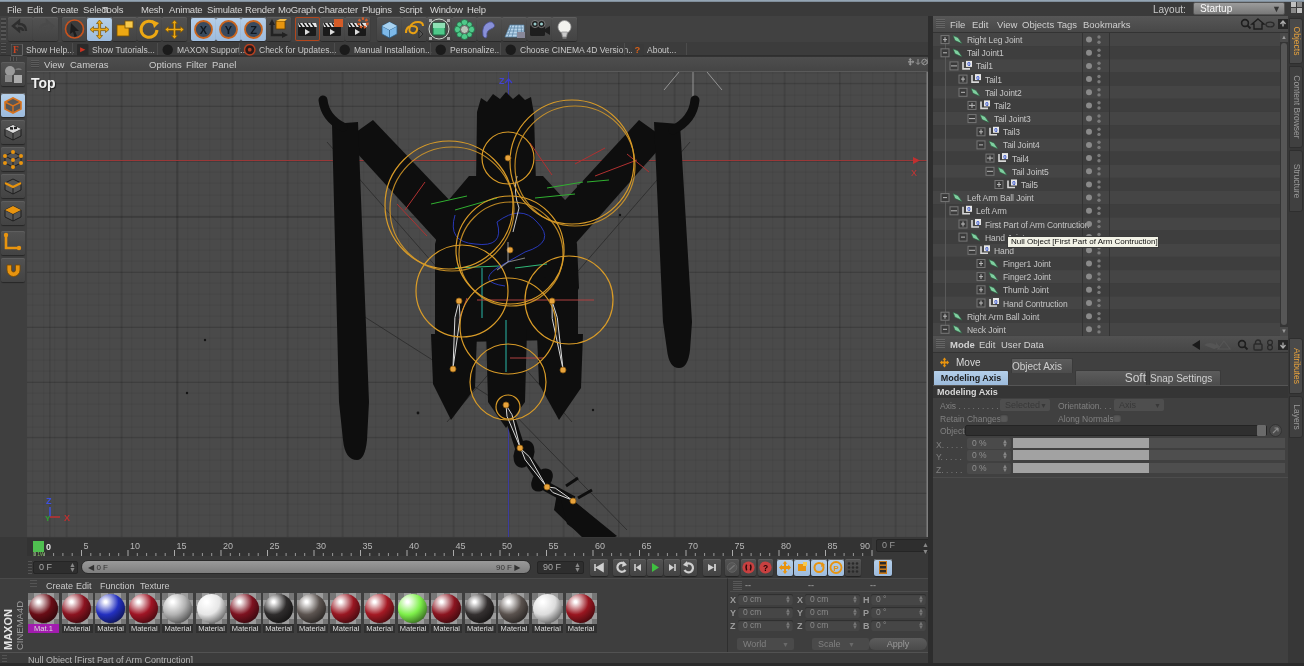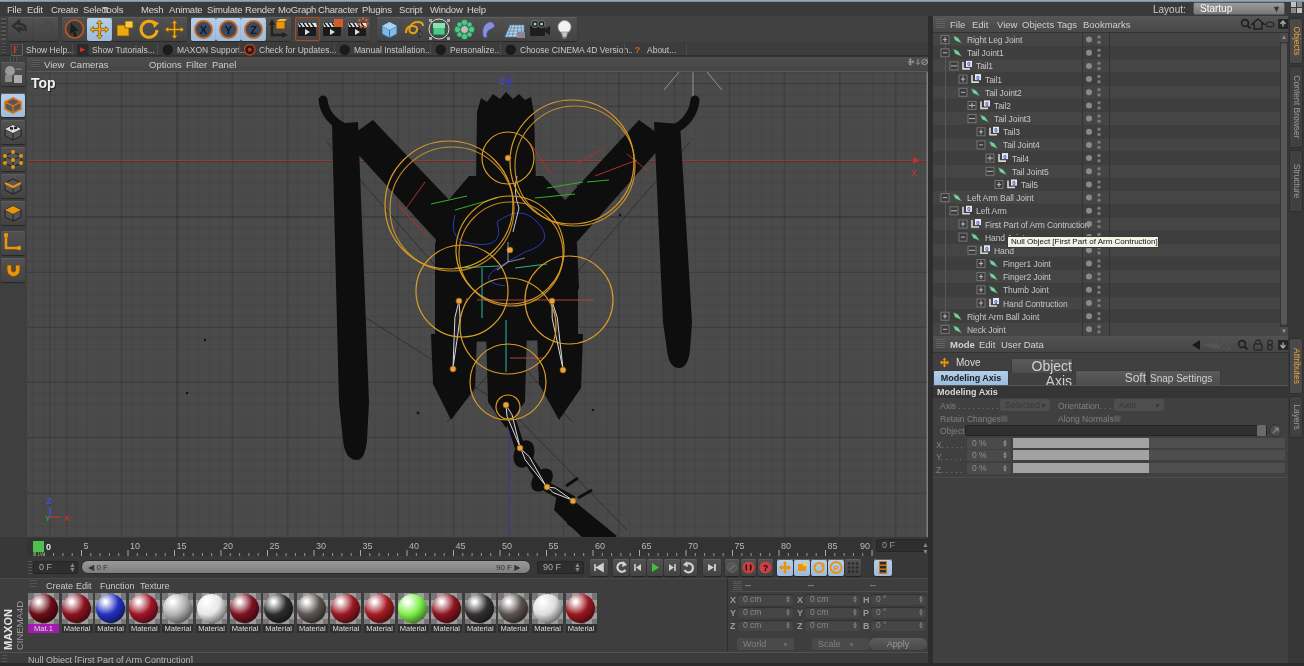--- a/index.html
+++ b/index.html
@@ -928,21 +928,21 @@
 <circle cx="80" cy="3.5" r="2.4" fill="none" stroke="#2a2a2a" stroke-width="1.3"></circle>
       <circle cx="80" cy="8.5" r="2.4" fill="none" stroke="#2a2a2a" stroke-width="1.3"></circle>
 <rect x="88" y="1" width="10" height="10" fill="#262626"></rect>
       <path d="M93 3.5 L93 8.5 M90.5 6 L93 9 L95.5 6" stroke="#aaa" stroke-width="1.3" fill="none"></path>
     </svg>
 <svg class="abs" style="left:938px;top:356px" width="13" height="13" viewBox="0 0 16 17">
       <path d="M8 2 L10.4 4.8 L9 4.8 L9 7.1 L11.2 7.1 L11.2 5.6 L14 8.5 L11.2 11.4 L11.2 9.9 L9 9.9 L9 12.2 L10.4 12.2 L8 15 L5.6 12.2 L7 12.2 L7 9.9 L4.8 9.9 L4.8 11.4 L2 8.5 L4.8 5.6 L4.8 7.1 L7 7.1 L7 4.8 L5.6 4.8 Z" fill="#e8940f"></path>
     </svg>
 <div style="position:absolute;left:956px;top:357px;font-size:10px;color:#dadada;">Move</div>
 <div style="position:absolute;left:933px;top:370px;width:76px;height:15px;background:linear-gradient(#b4cfe9,#9cbbdc);color:#1c1c1c;font-weight:bold;font-size:9px;line-height:15px;text-align:center;border:1px solid #3a3a3a;border-bottom:none;border-radius:2px 2px 0 0;">Modeling Axis</div>
-<div style="position:absolute;left:1011px;top:358px;width:62px;height:15px;background:linear-gradient(#5c5c5c,#4c4c4c);color:#cfcfcf;font-size:14px;line-height:15px;text-align:right;border:1px solid #3a3a3a;border-bottom:none;border-radius:2px 2px 0 0;">Object Axis</div>
+<div style="position:absolute;left:1011px;top:358px;width:62px;height:15px;background:linear-gradient(#5c5c5c,#4c4c4c);color:#cfcfcf;font-size:10px;line-height:15px;text-align:left;border:1px solid #3a3a3a;border-bottom:none;border-radius:2px 2px 0 0;">Object Axis</div>
 <div style="position:absolute;left:1075px;top:370px;width:72px;height:15px;background:linear-gradient(#5c5c5c,#4c4c4c);color:#cfcfcf;font-size:12px;line-height:15px;text-align:right;border:1px solid #3a3a3a;border-bottom:none;border-radius:2px 2px 0 0;">Soft Selection</div>
 <div style="position:absolute;left:1149px;top:370px;width:72px;height:15px;background:linear-gradient(#5c5c5c,#4c4c4c);color:#cfcfcf;font-size:10px;line-height:15px;border:1px solid #3a3a3a;border-bottom:none;border-radius:2px 2px 0 0;">Snap Settings</div>
 <div style="position:absolute;left:933px;top:385px;width:355px;height:13px;background:#353535;border-top:1px solid #555;color:#d8d8d8;font-size:9px;font-weight:bold;line-height:13px;padding-left:4px;">Modeling Axis</div>
 <div style="position:absolute;left:940px;top:401px;font-size:8.5px;color:#808080;">Axis . . . . . . . . . .</div>
 <div style="position:absolute;left:1000px;top:399px;width:50px;height:12px;background:#4e4e4e;border-radius:2px;color:#383838;font-size:9px;line-height:12px;padding-left:5px;">Selected</div>
 <div style="position:absolute;left:1040px;top:402px;color:#383838;font-size:7px;">▼</div>
 <div style="position:absolute;left:1058px;top:401px;font-size:8.5px;color:#808080;">Orientation. . .</div>
 <div style="position:absolute;left:1114px;top:399px;width:50px;height:12px;background:#4e4e4e;border-radius:2px;color:#383838;font-size:9px;line-height:12px;padding-left:5px;">Axis</div>
 <div style="position:absolute;left:1154px;top:402px;color:#383838;font-size:7px;">▼</div>
 <div style="position:absolute;left:940px;top:414px;font-size:8.5px;color:#808080;">Retain Changes</div>

